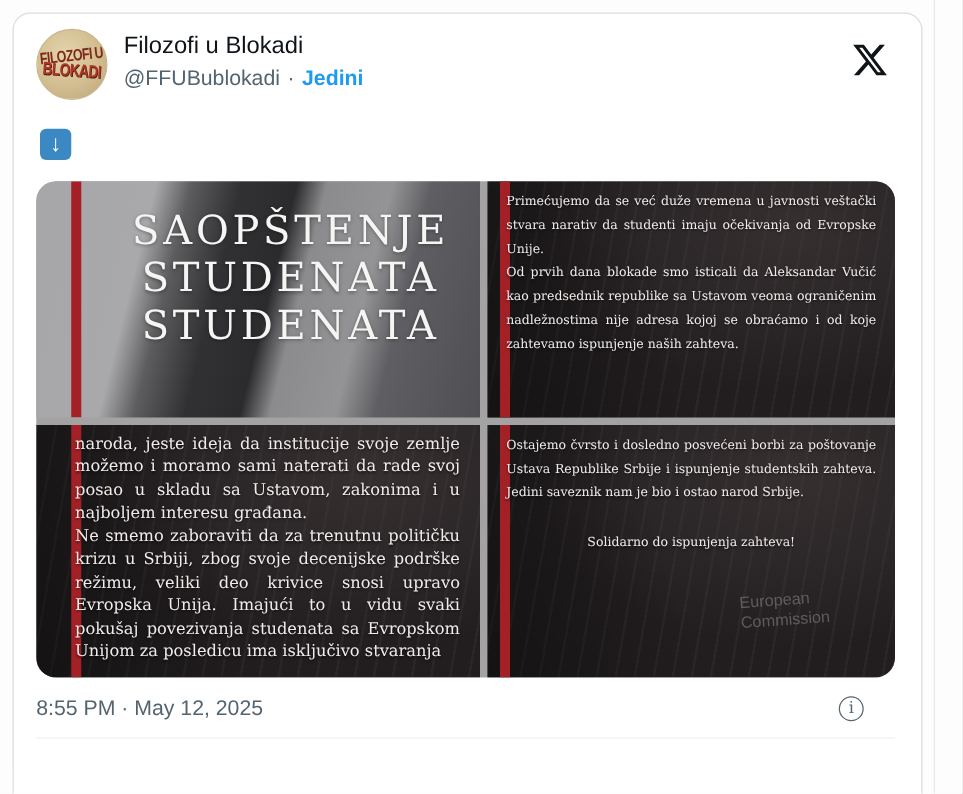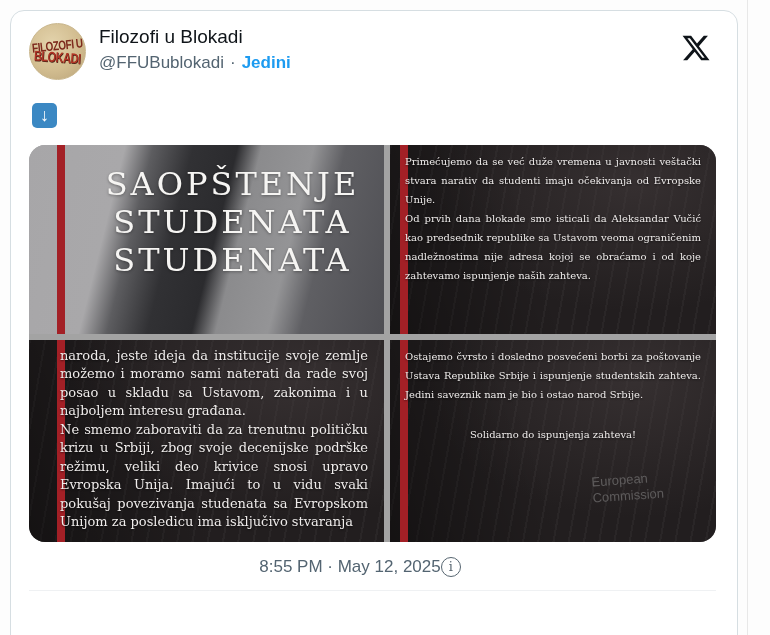--- a/index.html
+++ b/index.html
@@ -76,21 +76,21 @@
   .tile-text p { margin: 0; }
   .closing-line { margin-top: 21px !important; text-align: center; }
 
   .watermark { position: absolute; right: 52px; bottom: 38px; text-align: left;
     color: rgba(160,160,160,0.45); font-size: 13px; line-height: 16px;
     font-family: "Liberation Sans", sans-serif; transform: rotate(-4deg); }
   .watermark span { display: block; }
 
   
   .meta-row { margin-top: 15px; display: flex; align-items: center;
-    justify-content: center; padding-right: 28px; }
+    justify-content: space-between; padding-right: 28px; }
   .timestamp { font-size: 17px; color: #536471; cursor: pointer; }
   .info-icon { width: 20px; height: 20px; border: 1.5px solid #566570; border-radius: 50%;
     display: flex; align-items: center; justify-content: center; color: #566570;
     cursor: pointer; }
   .info-icon span { font-size: 13px; font-family: "DejaVu Serif", serif; line-height: 1; }
 
   .divider { margin-top: 13px; width: 687px; border-top: 1px solid #eff1f3; }
 </style>
 </head>
 <body>

